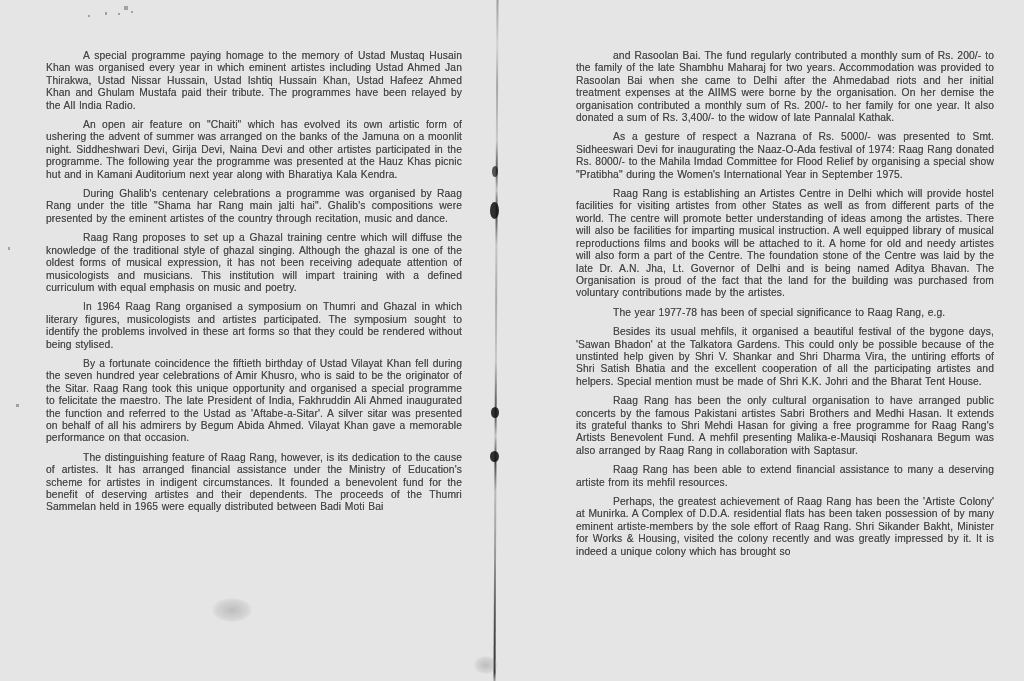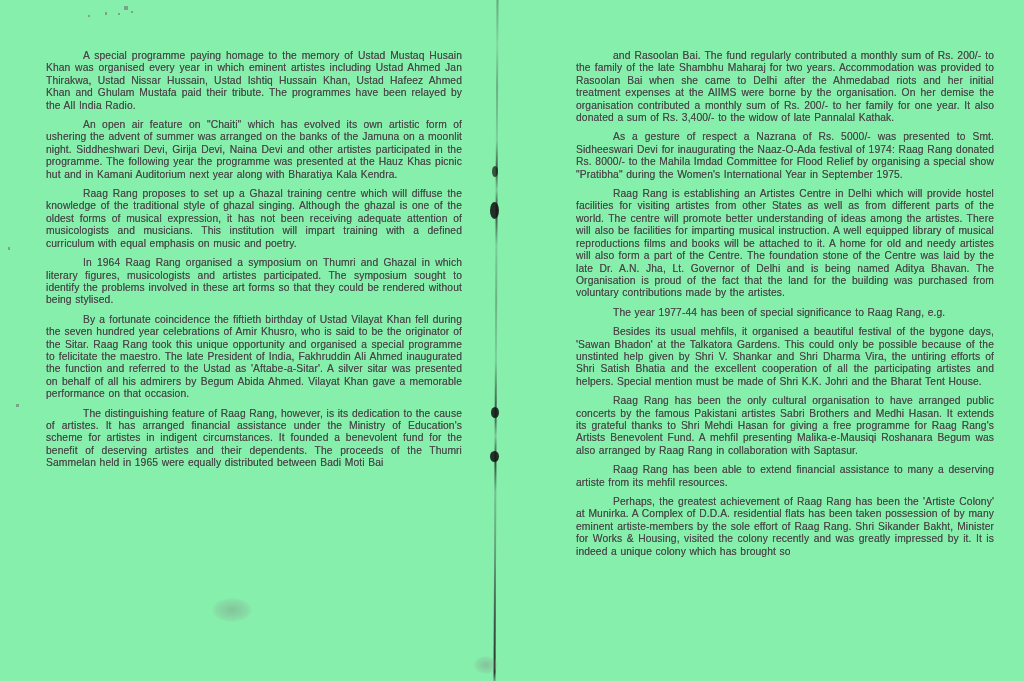--- a/index.html
+++ b/index.html
@@ -4,21 +4,21 @@
 <style>
   html, body {
     margin: 0;
     padding: 0;
     background: #ffffff;
   }
   .scan {
     position: relative;
     width: 1024px;
     height: 681px;
-    background: #86efac;
+    background: #e5e5e5;
     overflow: hidden;
     font-family: "Liberation Sans", sans-serif;
   }
   .page-text {
     position: absolute;
     top: 50px;
     color: #484848;
     font-size: 10.3px;
     line-height: 12.4px;
     text-align: justify;
@@ -106,31 +106,32 @@
   <span class="pencil-mark pm-2"></span>
   <span class="pencil-mark pm-3"></span>
   <span class="pencil-mark pm-4"></span>
   <span class="pencil-mark pm-5"></span>
   <span class="pencil-mark pm-6"></span>
   <span class="pencil-mark pm-7"></span>
 
   <div class="page-text left-col">
       <p>A special programme paying homage to the memory of Ustad Mustaq Husain Khan was organised every year in which eminent artistes including Ustad Ahmed Jan Thirakwa, Ustad Nissar Hussain, Ustad Ishtiq Hussain Khan, Ustad Hafeez Ahmed Khan and Ghulam Mustafa paid their tribute.  The programmes have been relayed by the All India Radio.</p>
       <p>An open air feature on "Chaiti" which has evolved its own artistic form of ushering the advent of summer was arranged on the banks of the Jamuna on a moonlit night.  Siddheshwari Devi, Girija Devi, Naina Devi and other artistes participated in the programme.  The following year the programme was presented at the Hauz Khas picnic hut and in Kamani Auditorium next year along with Bharatiya Kala Kendra.</p>
+      <p>During Ghalib's centenary celebrations a programme was organised by Raag Rang under the title "Shama har Rang main jalti hai".  Ghalib's compositions were presented by the eminent artistes of the country through recitation, music and dance.</p>
       <p>Raag Rang proposes to set up a Ghazal training centre which will diffuse the knowledge of the traditional style of ghazal singing.  Although the ghazal is one of the oldest forms of musical expression, it has not been receiving adequate attention of musicologists and musicians.  This institution will impart training with a defined curriculum with equal emphasis on music and poetry.</p>
       <p>In 1964 Raag Rang organised a symposium on Thumri and Ghazal in which literary figures, musicologists and artistes participated.  The symposium sought to identify the problems involved in these art forms so that they could be rendered without being stylised.</p>
       <p>By a fortunate coincidence the fiftieth birthday of Ustad Vilayat Khan fell during the seven hundred year celebrations of Amir Khusro, who is said to be the originator of the Sitar.  Raag Rang took this unique opportunity and organised a special programme to felicitate the maestro.  The late President of India, Fakhruddin Ali Ahmed inaugurated the function and referred to the Ustad as 'Aftabe-a-Sitar'. A silver sitar was presented on behalf of all his admirers by Begum Abida Ahmed. Vilayat Khan gave a memorable performance on that occasion.</p>
       <p>The distinguishing feature of Raag Rang, however, is its dedication to the cause of artistes.  It has arranged financial assistance under the Ministry of Education's scheme for artistes in indigent circumstances. It founded a benevolent fund for the benefit of deserving artistes and their dependents.  The proceeds of the Thumri Sammelan held in 1965 were equally distributed between Badi Moti Bai</p>
     </div>
 
   <div class="page-text right-col">
       <p>and Rasoolan Bai.  The fund regularly contributed a monthly sum of Rs. 200/- to the family of the late Shambhu Maharaj for two years.  Accommodation was provided to Rasoolan Bai when she came to Delhi after the Ahmedabad riots and her initial treatment expenses at the AIIMS were borne by the organisation.  On her demise the organisation contributed a monthly sum of Rs. 200/- to her family for one year. It also donated a sum of Rs. 3,400/- to the widow of late Pannalal Kathak.</p>
       <p>As a gesture of respect a Nazrana of Rs. 5000/- was presented to Smt. Sidheeswari Devi for inaugurating the Naaz-O-Ada festival of 1974:  Raag Rang donated Rs. 8000/- to the Mahila Imdad Committee for Flood Relief by organising a special show "Pratibha" during the Women's International Year in September 1975.</p>
       <p>Raag Rang is establishing an Artistes Centre in Delhi which will provide hostel facilities for visiting artistes from other States as well as from different parts of the world.  The centre will promote better understanding of ideas among the artistes.  There will also be facilities for imparting musical instruction.  A well equipped library of musical reproductions films and books will be attached to it.  A home for old and needy artistes will also form a part of the Centre.  The foundation stone of the Centre was laid by the late Dr. A.N. Jha, Lt. Governor of Delhi and is being named Aditya Bhavan.  The Organisation is proud of the fact that the land for the building was purchased from voluntary contributions made by the artistes.</p>
-      <p>The year 1977-44 has been of special significance to Raag Rang, e.g.</p>
+      <p>The year 1977-78 has been of special significance to Raag Rang, e.g.</p>
       <p>Besides its usual mehfils, it organised a beautiful festival of the bygone days, 'Sawan Bhadon' at the Talkatora Gardens.  This could only be possible because of the unstinted help given by Shri V. Shankar and Shri Dharma Vira, the untiring efforts of Shri Satish Bhatia and the excellent cooperation of all the participating artistes and helpers.  Special mention must be made of Shri K.K. Johri and the Bharat Tent House.</p>
       <p>Raag Rang has been the only cultural organisation to have arranged public concerts by the famous Pakistani artistes Sabri Brothers and Medhi Hasan.  It extends its grateful thanks to Shri Mehdi Hasan for giving a free programme for Raag Rang's Artists Benevolent Fund.  A mehfil presenting Malika-e-Mausiqi Roshanara Begum was also arranged by Raag Rang in collaboration with Saptasur.</p>
       <p>Raag Rang has been able to extend financial assistance to many a deserving artiste from its mehfil resources.</p>
       <p>Perhaps, the greatest achievement of Raag Rang has been the 'Artiste Colony' at Munirka.  A Complex of D.D.A. residential flats has been taken possession of by many eminent artiste-members by the sole effort of Raag Rang. Shri Sikander Bakht, Minister for Works &amp; Housing, visited the colony recently and was greatly impressed by it.  It is indeed a unique colony which has brought so</p>
     </div>
 
   <div class="gutter"></div>
   <div class="ink-blob blob-1"></div>
   <div class="ink-blob blob-2"></div>
   <div class="ink-blob blob-3"></div>

